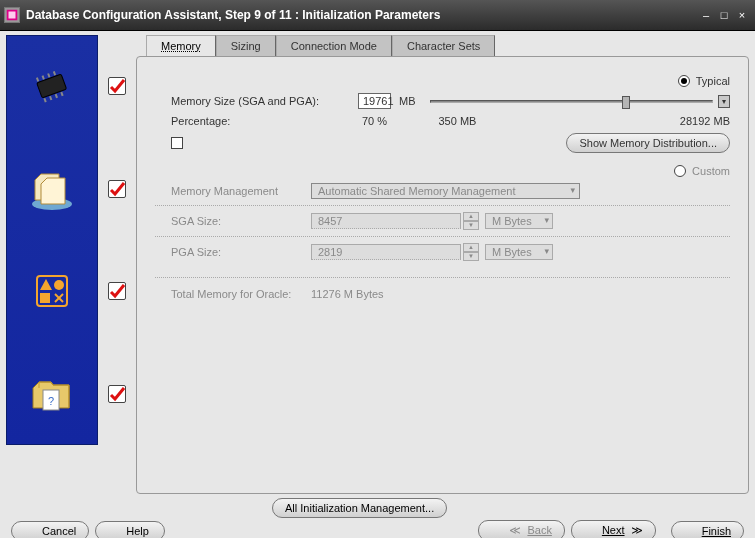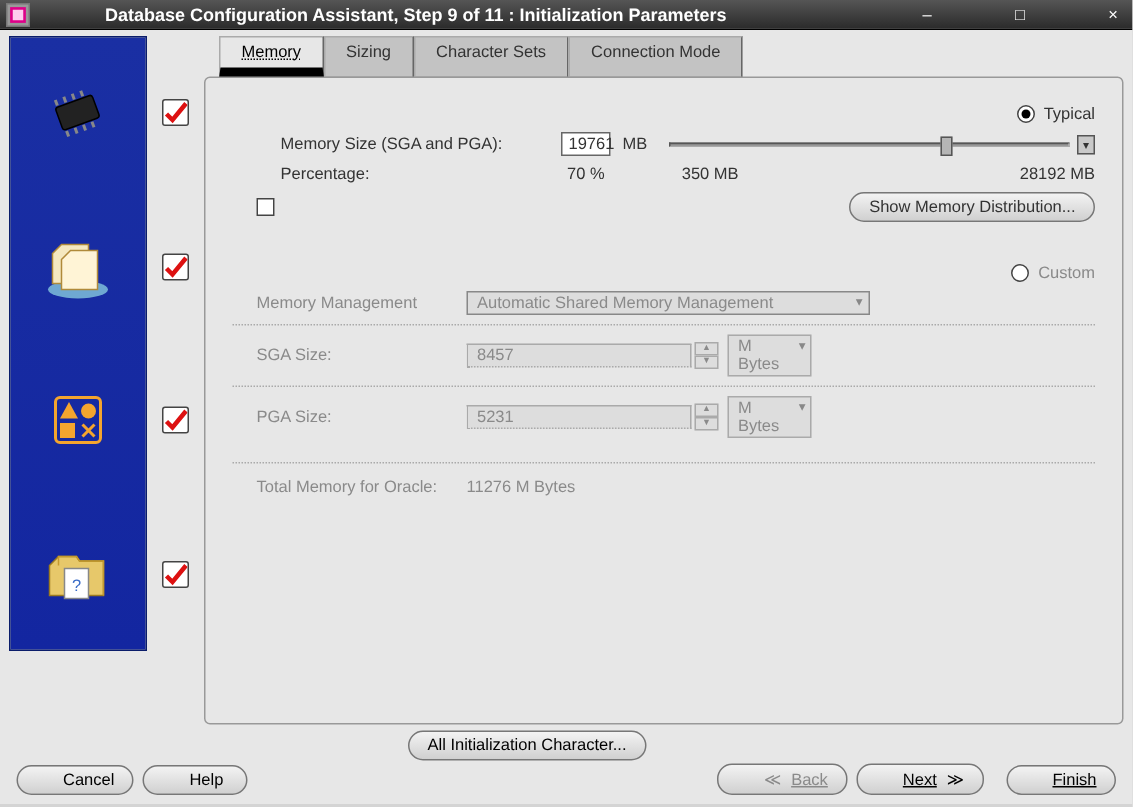--- a/index.html
+++ b/index.html
@@ -1,68 +1,68 @@
 <!DOCTYPE html>
 <html><head>
 <meta charset="utf-8">
 <style>
   * { box-sizing: border-box; font-family: Arial, Helvetica, sans-serif; font-size: 11px; }
   body { margin: 0; padding: 0; background: #d4d4d4; width: 755px; height: 538px; overflow: hidden; }
 
   
-  .titlebar { display: flex; align-items: center; background: linear-gradient(#555,#2b2b2b); color: #fff; height: 20px; padding: 0 4px; border-bottom: 1px solid #000; gap: 44px; }
+  .titlebar { display: flex; align-items: center; background: linear-gradient(#555,#2b2b2b); color: #fff; height: 31px; padding: 0 4px; border-bottom: 1px solid #000; }
   .title-icon { width: 16px; height: 16px; background: #999; margin-right: 6px; border: 1px solid #777; display:flex; align-items:center; justify-content:center; }
   .title-text { flex: 1; font-weight: bold; font-size: 12px; }
   .titlebar-btn { color:#fff; width:18px; text-align:center; cursor:pointer; }
 
   .client { display: flex; flex-direction: column; height: calc(538px - 22px); padding: 4px 6px 6px 6px; background: #e7e7e7; }
   .main-row { display: flex; flex: 1; }
 
   
   .sidebar-wrap { display:flex; }
   .sidebar { width: 92px; height: 410px; background: linear-gradient(#1a2fa3,#1326a0); border: 1px solid #0a1c6a; display:flex; flex-direction:column; justify-content:space-around; align-items:center; }
   .sidebar-cell { display:flex; align-items:center; justify-content:center; height:25%; position:relative; }
   .sidebar-icon { width:46px; height:46px; }
   .check-col { width: 38px; display:flex; flex-direction:column; justify-content:space-around; align-items:center; height:410px; }
   .checkbox-step { width:18px; height:18px; border:1px solid #444; background:#fff; border-radius:2px; display:flex; align-items:center; justify-content:center; }
   .checkbox-step svg { width:16px; height:16px; }
 
   
   .right { flex:1; display:flex; flex-direction:column; }
   .tabstrip { display:flex; gap:0; margin-left: 10px; }
   .tab { padding: 4px 14px 4px 14px; border-left:1px solid #aaa; border-top:1px solid #aaa; border-right:1px solid #666; background:#c3c3c3; color:#333; cursor:pointer; border-bottom:1px solid #999; }
-  .tab.active { background:#e7e7e7; border-bottom:7px solid #000000; font-weight:normal; text-decoration: underline dotted; color:#000; }
+  .tab.active { background:#e7e7e7; border-bottom:1px solid #000000; font-weight:normal; text-decoration: underline dotted; color:#000; }
 
   .panel { flex:1; border:1px solid #999; border-radius:4px; margin-top:-1px; padding:14px 18px; background:#e7e7e7; color:#333; }
 
   .radio-row { display:flex; align-items:center; margin:4px 0 6px 0;justify-content:flex-end; }
   .radio { width:12px; height:12px; border-radius:50%; border:1px solid #444; margin-right:6px; background:#fff; display:flex; align-items:center; justify-content:center; }
   .radio .dot { width:6px; height:6px; border-radius:50%; background:#000; }
   .disabled, .disabled * { color:#8a8a8a !important; }
 
   .form-line { display:flex; align-items:center; margin:4px 0 6px 0; }
   .indent { margin-left:16px; }
-  .lbl-right { width:187px;margin-left:16px; }
+  .lbl-right { width:187px; }
   .num-input { border:1px solid #666; background:#fff; padding:1px 4px; width:33px; text-align:left; }
   .slider-track { flex:1; height:3px; background:#888; position:relative; margin:0 6px; border:1px inset #aaa; }
   .slider-thumb { position:absolute; top:-5px; width:8px; height:13px; background:#b5b5b5; border:1px solid #555; left:68%; }
   .slider-dropdown { width:12px; height:13px; border:1px solid #555; background:#c9c9c9; display:flex; align-items:center; justify-content:center; font-size:8px; cursor:pointer; margin-left:-1px;}
   .slider-wrap { display:flex; align-items:center; flex:1; }
   .btn { background:linear-gradient(#f3f3f3,#d0d0d0); border:1px solid #777; border-radius:10px; padding:3px 12px; cursor:pointer; }
   .checkbox { width:12px; height:12px; border:1px solid #444; background:#fff; margin-right:6px; }
 
   .dotted { border-bottom:1px dotted #aaa; margin:16px 0 10px 0; }
   .dotted-wide { border-bottom:1px dotted #aaa; margin:6px 0; }
 
   .sel { border:1px solid #888; background:#ddd; padding:1px 18px 1px 6px; width:269px; position:relative; color:#888; }
   .sel::after { content:"▾"; position:absolute; right:4px; top:1px; color:#888; font-size:9px;}
   .num-dis { border:1px solid #aaa; background:#ddd; color:#888; padding:1px 6px; width:150px; border-bottom:1px dotted #aaa; }
   .spinner { width:16px; display:flex; flex-direction:column; margin-left:2px; }
   .spinner .sp { height:9px; border:1px solid #aaa; background:#ddd; font-size:6px; text-align:center; line-height:6px; color:#888;}
-  .unit-sel { border:1px solid #aaa; background:#ddd; color:#888; padding:1px 14px 1px 6px; width:56px; position:relative; margin-left:6px; }
+  .unit-sel { border:1px solid #aaa; background:#ddd; color:#888; padding:1px 14px 1px 6px; width:68px; position:relative; margin-left:6px; }
   .unit-sel::after { content:"▾"; position:absolute; right:3px; top:1px; font-size:9px; color:#888;}
 
   .below-panel { margin-top:8px; margin-left:136px; }
   .footer { display:flex; align-items:center; padding:6px 2px 0 2px; }
   .footer .spacer { flex:1; }
   .footer .btn { min-width:70px; text-align:left; margin:0 3px;padding-left:30px; }
   .btn .chev { font-family: monospace; }
   .btn.disabled { color:#999; }
   .underline-btn-text { text-decoration: underline; }
 </style>
@@ -151,22 +151,22 @@
               <polyline points="2,9 6,13 15,2" fill="none" stroke="#d11" stroke-width="3"></polyline>
             </svg>
           </div>
       </div>
     </div>
 
     <div class="right">
       <div class="tabstrip">
         <div class="tab active">Memory</div>
         <div class="tab">Sizing</div>
+        <div class="tab">Connection Mode</div>
         <div class="tab">Character Sets</div>
-        <div class="tab">Connection Mode</div>
       </div>
       <div class="panel">
 
         <div class="radio-row">
           <div class="radio">
               <div class="dot"></div>
             </div>
           <span>Typical</span>
         </div>
         <div class="form-line indent">
@@ -187,57 +187,57 @@
           <span style="width:52px">350 MB</span>
           <span style="flex:1"></span>
           <span>28192 MB</span>
         </div>
         <div class="form-line indent">
           <div class="checkbox"></div>
           <span style="flex:1"></span>
           <span class="btn">Show Memory Distribution...</span>
         </div>
 
-        <div class="radio-row disabled" style="margin-top:28px;">
+        <div class="radio-row disabled" style="margin-top:12px;">
           <div class="radio"></div>
           <span>Custom</span>
         </div>
         <div class="form-line indent disabled">
           <span style="width:140px;">Memory Management</span>
           <div class="sel">Automatic Shared Memory Management</div>
         </div>
         <div class="dotted-wide indent"></div>
         <div class="form-line indent disabled">
           <span style="width:140px;">SGA Size:</span>
           <div class="num-dis">8457</div>
           <div class="spinner">
               <div class="sp">▲</div>
               <div class="sp">▼</div>
             </div>
           <div class="unit-sel">M Bytes</div>
         </div>
         <div class="dotted-wide indent"></div>
         <div class="form-line indent disabled">
           <span style="width:140px;">PGA Size:</span>
-          <div class="num-dis">5231</div>
+          <div class="num-dis">2819</div>
           <div class="spinner">
               <div class="sp">▲</div>
               <div class="sp">▼</div>
             </div>
           <div class="unit-sel">M Bytes</div>
         </div>
         <div class="dotted indent"></div>
         <div class="form-line indent disabled">
           <span style="width:140px;">Total Memory for Oracle:</span>
           <span>11276 M Bytes</span>
         </div>
 
       </div>
       <div class="below-panel">
-        <span class="btn">All Initialization Character...</span>
+        <span class="btn">All Initialization Management...</span>
       </div>
     </div>
   </div>
 
   <div class="footer">
     <span class="btn">Cancel</span>
     <span class="btn">Help</span>
     <span class="spacer"></span>
     <span class="btn disabled"><span class="chev">≪ </span><span class="underline-btn-text">Back</span></span>
     <span class="btn"><span class="underline-btn-text">Next</span><span class="chev"> ≫</span></span>

